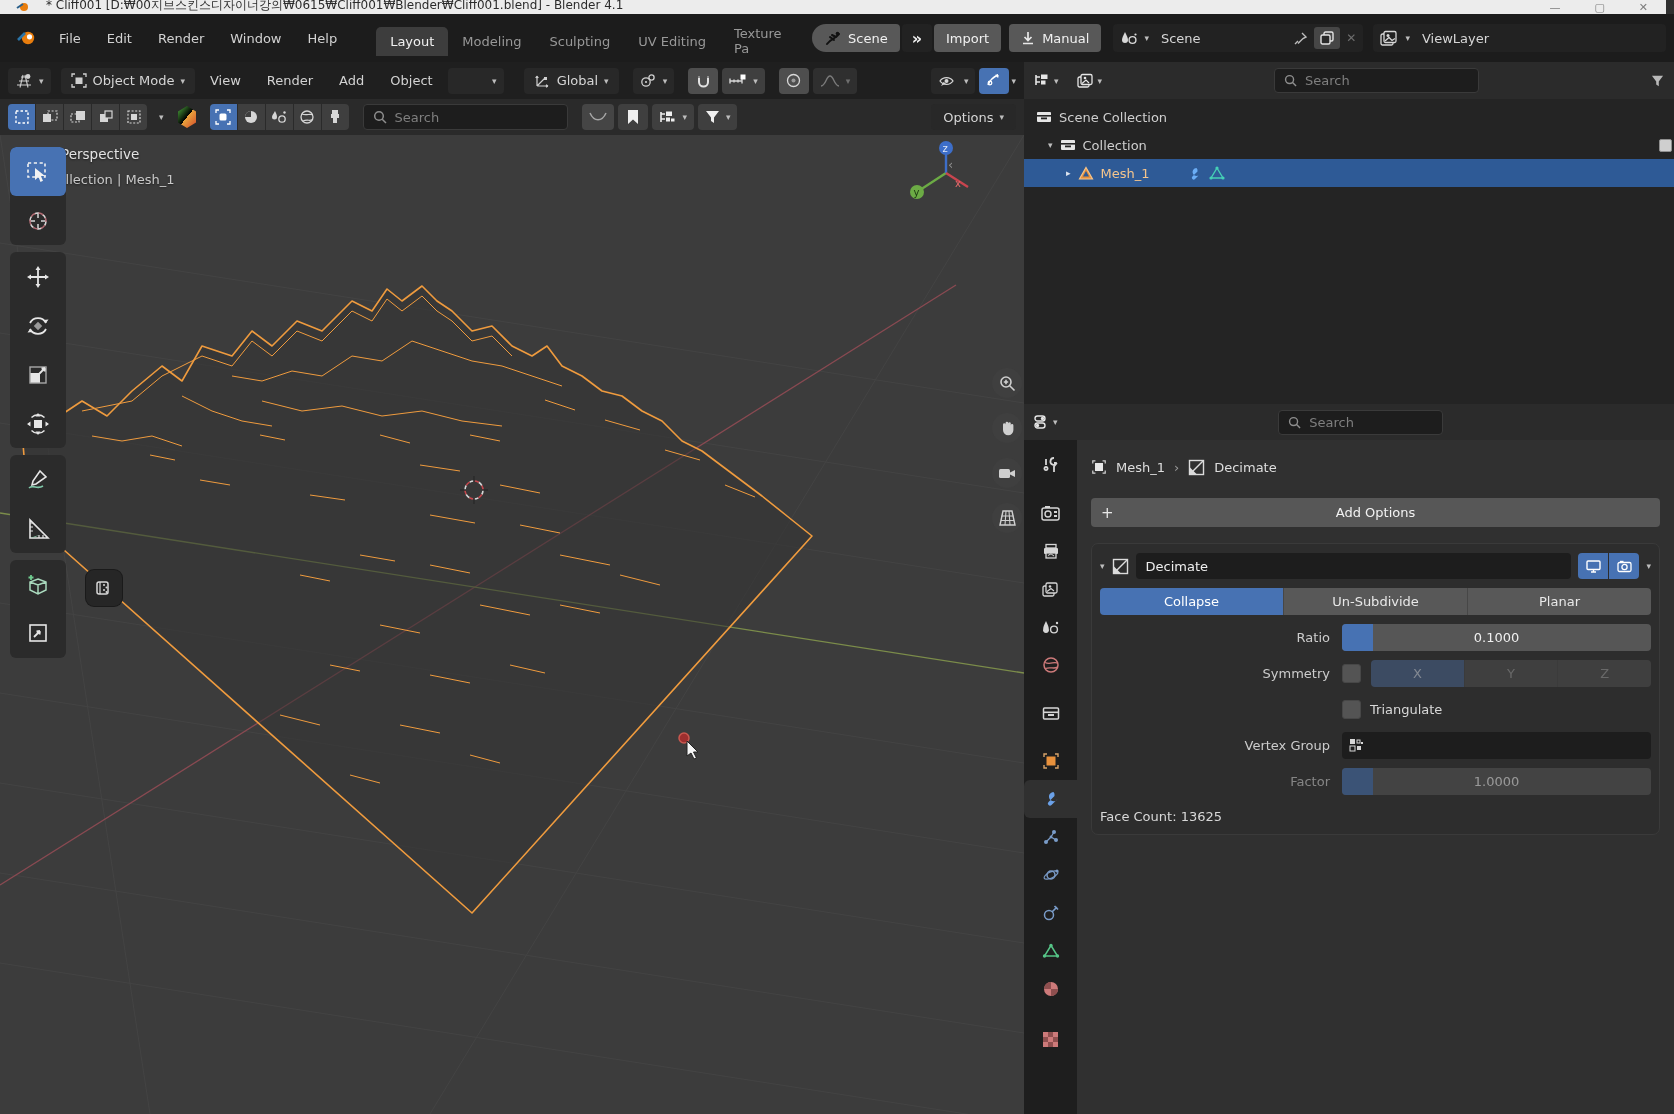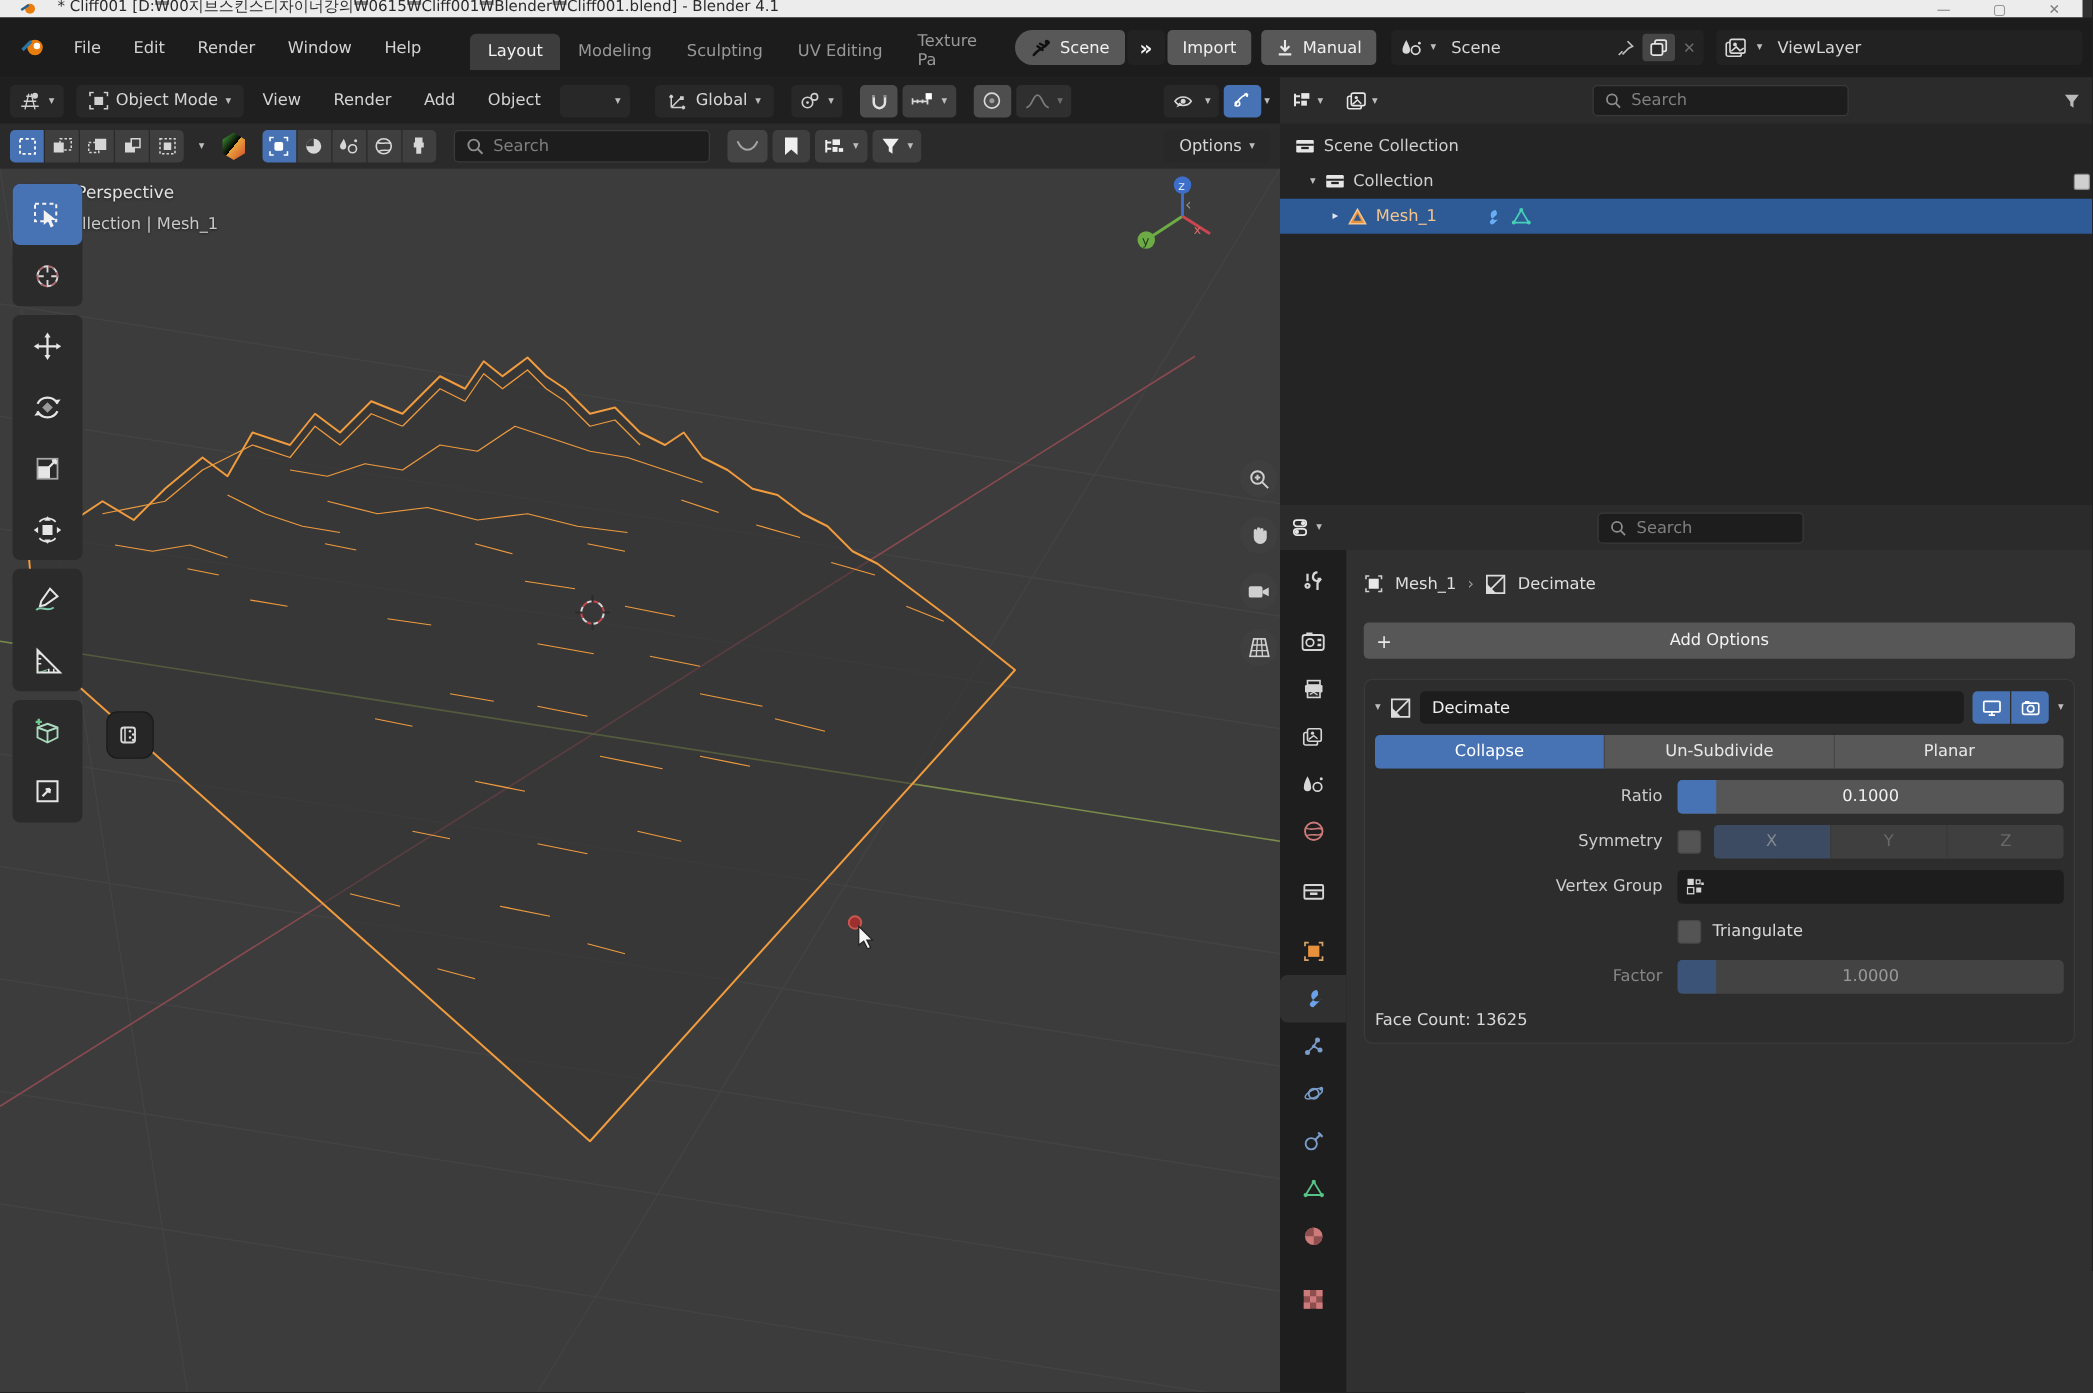--- a/index.html
+++ b/index.html
@@ -820,38 +820,38 @@
           <div class="checkbox"></div>
           <div style="width:10px"></div>
           <div class="seg axisseg disabled">
             <div class="on">X</div>
             <div>Y</div>
             <div>Z</div>
           </div>
         </div>
 
         <div class="prow">
+          <div class="plabel"></div>
+          <div class="checkbox"></div>
+          <span style="margin-left:9px;color:#d8d8d8">Triangulate</span>
+        </div>
+
+        <div class="prow">
           <div class="plabel">Vertex Group</div>
           <div class="vgfield">
             <svg width="15" height="15" viewBox="0 0 15 15">
                 <rect x="1" y="1" width="5" height="5" fill="#d6d6d6"></rect>
                 <rect x="8" y="2" width="3" height="3" fill="none" stroke="#d6d6d6"></rect>
                 <rect x="12" y="4" width="2" height="2" fill="#d6d6d6"></rect>
                 <rect x="1" y="8" width="5" height="5" fill="none" stroke="#d6d6d6"></rect>
                 <rect x="8" y="8" width="4" height="4" fill="#d6d6d6"></rect>
               </svg>
           </div>
         </div>
 
-        <div class="prow">
-          <div class="plabel"></div>
-          <div class="checkbox"></div>
-          <span style="margin-left:9px;color:#d8d8d8">Triangulate</span>
-        </div>
-
         <div class="prow disabled">
           <div class="plabel">Factor</div>
           <div class="slider">
             <div class="fill"></div>
             <div class="val">1.0000</div>
           </div>
         </div>
 
         <div class="facecount">Face Count: 13625</div>
       </div>

